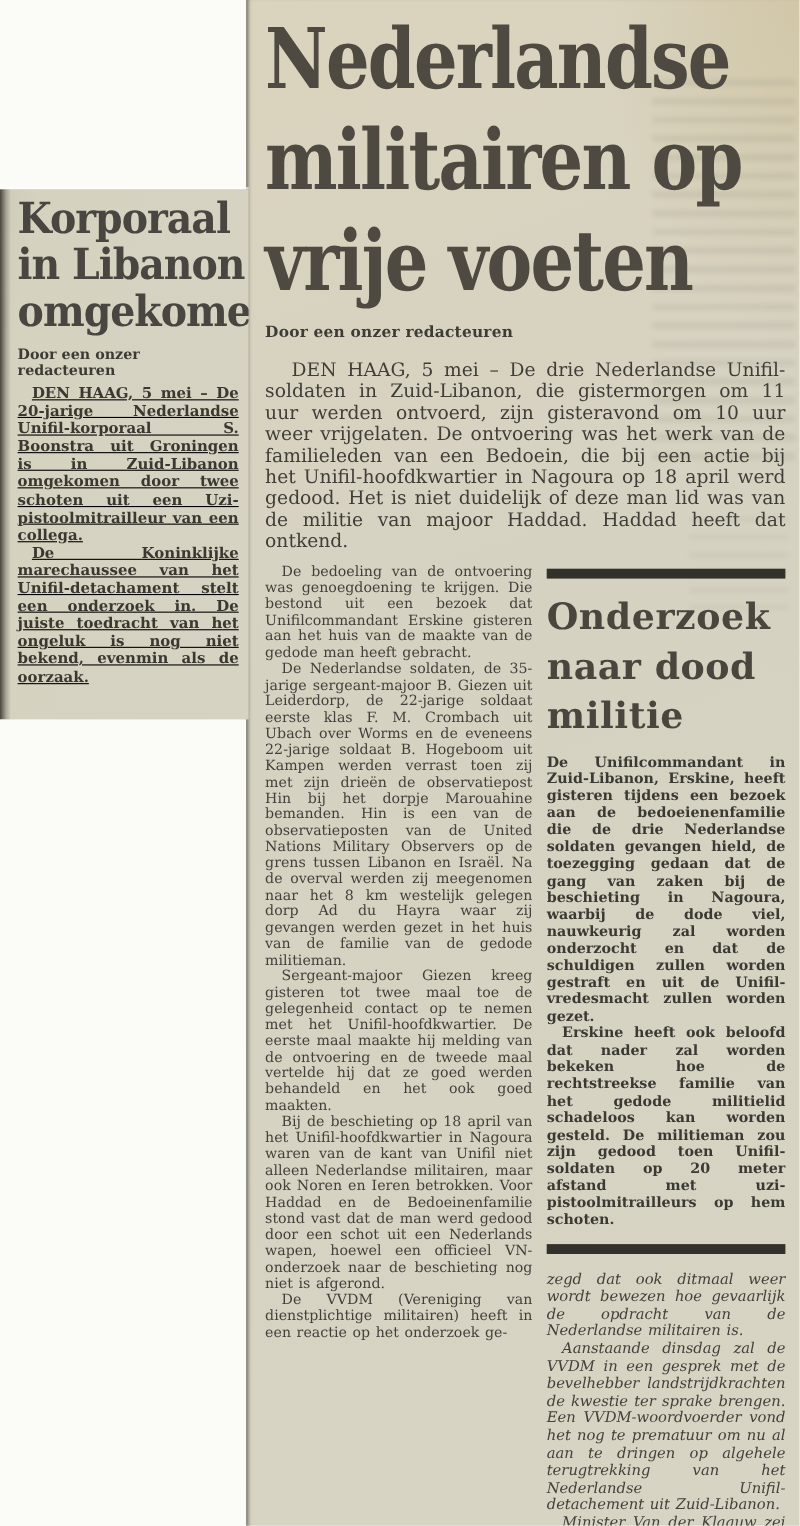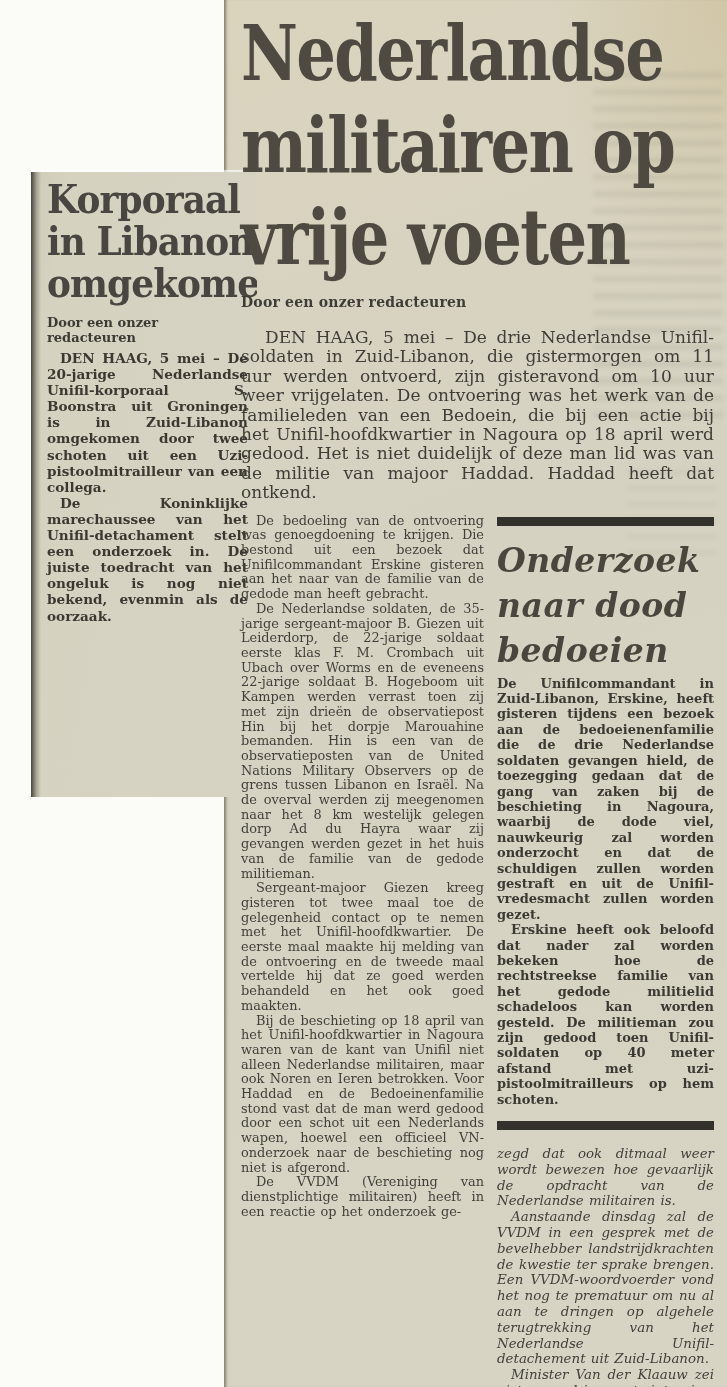--- a/index.html
+++ b/index.html
@@ -51,54 +51,53 @@
   .cols{display:flex;gap:13px;margin-top:11px;position:relative;z-index:1;}
   .col1{width:243px;}
   .col1 p{
     margin:0;font-size:12.9px;line-height:14.7px;text-align:justify;
     text-indent:15px;color:#413f39;word-spacing:1px;
   }
   .col2{flex:1;min-width:0;}
   .bar{height:9px;background:#33312b;}
   .bar-top{margin:3px 0 12px;}
   .bar-mid{margin:14px 0 16px;}
-  .s-headline{margin-top:2px;font-style:italic;}
+  .s-headline{margin-top:2px;}
   .s-hline{font-weight:bold;font-size:33px;line-height:45px;color:#4a463e;letter-spacing:.5px;}
-  .s-bold{margin-top:3px;}
+  .s-bold{margin-top:13px;}
   .s-bold p{
     margin:0;font-weight:bold;font-size:13px;line-height:15.4px;text-align:justify;
     text-indent:14px;word-spacing:2px;color:#3b3933;
   }
   .s-bold p.noindent{text-indent:0;}
   .s-cont p{
     margin:0;font-size:13.4px;line-height:15.8px;text-align:justify;
     text-indent:14px;color:#42403a;word-spacing:1px;font-style:italic;
   }
   .s-cont p.noindent{text-indent:0;}
 
   
   .left-clip{
-    left:0;top:172px;width:226px;height:625px;
+    left:0;top:172px;width:226px;height:482px;
     background:linear-gradient(100deg,#cfcbb9,#d6d2c0 12%,#d7d3c3);
     padding:6px 9px 0 16px;
     overflow:hidden;
     box-shadow:0 -2px 0 rgba(255,255,255,.6);
-    margin-left:31px;
   }
   .l-edge{
     position:absolute;left:0;top:0;bottom:0;width:10px;
     background:linear-gradient(90deg,rgba(38,36,30,.8),rgba(38,36,30,.25) 55%,transparent);
     pointer-events:none;
   }
   .l-hline{
     font-weight:bold;font-size:39px;line-height:42px;letter-spacing:-1px;
     transform:scaleX(.92);transform-origin:0 50%;white-space:nowrap;color:#494540;
   }
   .l-byline{font-weight:bold;font-size:13px;margin-top:11px;color:#3c3a34;}
-  .l-body{margin-top:5px;}
+  .l-body{margin-top:5px;text-decoration:underline;}
   .l-body p{
     margin:0;font-weight:bold;font-size:13.6px;line-height:16.1px;text-align:justify;
     text-indent:13px;color:#3b3831;word-spacing:1px;
   }
 </style>
 </head>
 <body>
 
 <div>
 
@@ -112,39 +111,39 @@
       <div class="m-hline">vrije voeten</div>
     </div>
 
     <div class="m-byline">Door een onzer redacteuren</div>
 
     <p class="m-lead">DEN HAAG, 5 mei – De drie Nederlandse Unifil-soldaten in Zuid-Libanon, die gistermorgen om 11 uur werden ontvoerd, zijn gisteravond om 10 uur weer vrijgelaten. De ontvoering was het werk van de familieleden van een Bedoein, die bij een actie bij het Unifil-hoofdkwartier in Nagoura op 18 april werd gedood. Het is niet duidelijk of deze man lid was van de militie van majoor Haddad. Haddad heeft dat ontkend.</p>
 
     <div class="cols">
 
       <div class="col1">
-        <p>De bedoeling van de ontvoering was genoegdoening te krijgen. Die bestond uit een bezoek dat Unifilcommandant Erskine gisteren aan het naar van de familie van de gedode man heeft gebracht.</p>
+        <p>De bedoeling van de ontvoering was genoegdoening te krijgen. Die bestond uit een bezoek dat Unifilcommandant Erskine gisteren aan het huis van de maakte van de gedode man heeft gebracht.</p>
         <p>De Nederlandse soldaten, de 35-jarige sergeant-majoor B. Giezen uit Leiderdorp, de 22-jarige soldaat eerste klas F. M. Crombach uit Ubach over Worms en de eveneens 22-jarige soldaat B. Hogeboom uit Kampen werden verrast toen zij met zijn drieën de observatiepost Hin bij het dorpje Marouahine bemanden. Hin is een van de observatieposten van de United Nations Military Observers op de grens tussen Libanon en Israël. Na de overval werden zij meegenomen naar het 8 km westelijk gelegen dorp Ad du Hayra waar zij gevangen werden gezet in het huis van de familie van de gedode militieman.</p>
         <p>Sergeant-majoor Giezen kreeg gisteren tot twee maal toe de gelegenheid contact op te nemen met het Unifil-hoofdkwartier. De eerste maal maakte hij melding van de ontvoering en de tweede maal vertelde hij dat ze goed werden behandeld en het ook goed maakten.</p>
         <p>Bij de beschieting op 18 april van het Unifil-hoofdkwartier in Nagoura waren van de kant van Unifil niet alleen Nederlandse militairen, maar ook Noren en Ieren betrokken. Voor Haddad en de Bedoeinenfamilie stond vast dat de man werd gedood door een schot uit een Nederlands wapen, hoewel een officieel VN-onderzoek naar de beschieting nog niet is afgerond.</p>
         <p>De VVDM (Vereniging van dienstplichtige militairen) heeft in een reactie op het onderzoek ge-</p>
       </div>
 
       <div class="col2">
         <div class="bar bar-top"></div>
 
         <div class="s-headline">
           <div class="s-hline">Onderzoek</div>
           <div class="s-hline">naar dood</div>
-          <div class="s-hline">bedoeien</div>
+          <div class="s-hline">militie</div>
         </div>
 
         <div class="s-bold">
           <p class="noindent">De Unifilcommandant in Zuid-Libanon, Erskine, heeft gisteren tijdens een bezoek aan de bedoeienenfamilie die de drie Nederlandse soldaten gevangen hield, de toezegging gedaan dat de gang van zaken bij de beschieting in Nagoura, waarbij de dode viel, nauwkeurig zal worden onderzocht en dat de schuldigen zullen worden gestraft en uit de Unifil-vredesmacht zullen worden gezet.</p>
-          <p>Erskine heeft ook beloofd dat nader zal worden bekeken hoe de rechtstreekse familie van het gedode militielid schadeloos kan worden gesteld. De militieman zou zijn gedood toen Unifil-soldaten op 40 meter afstand met uzi-pistoolmitrailleurs op hem schoten.</p>
+          <p>Erskine heeft ook beloofd dat nader zal worden bekeken hoe de rechtstreekse familie van het gedode militielid schadeloos kan worden gesteld. De militieman zou zijn gedood toen Unifil-soldaten op 20 meter afstand met uzi-pistoolmitrailleurs op hem schoten.</p>
         </div>
 
         <div class="bar bar-mid"></div>
 
         <div class="s-cont">
           <p class="noindent">zegd dat ook ditmaal weer wordt bewezen hoe gevaarlijk de opdracht van de Nederlandse militairen is.</p>
           <p>Aanstaande dinsdag zal de VVDM in een gesprek met de bevelhebber landstrijdkrachten de kwestie ter sprake brengen. Een VVDM-woordvoerder vond het nog te prematuur om nu al aan te dringen op algehele terugtrekking van het Nederlandse Unifil-detachement uit Zuid-Libanon.</p>
           <p>Minister Van der Klaauw zei gisteravond in een tv-interview het niet uitgesloten te achten dat Nederland de Veiligheidsraad zal vragen om een uitspraak over de kwestie Zuid-Libanon als de incidenten daar zich blijven voordoen.</p>
         </div>
       </div>

